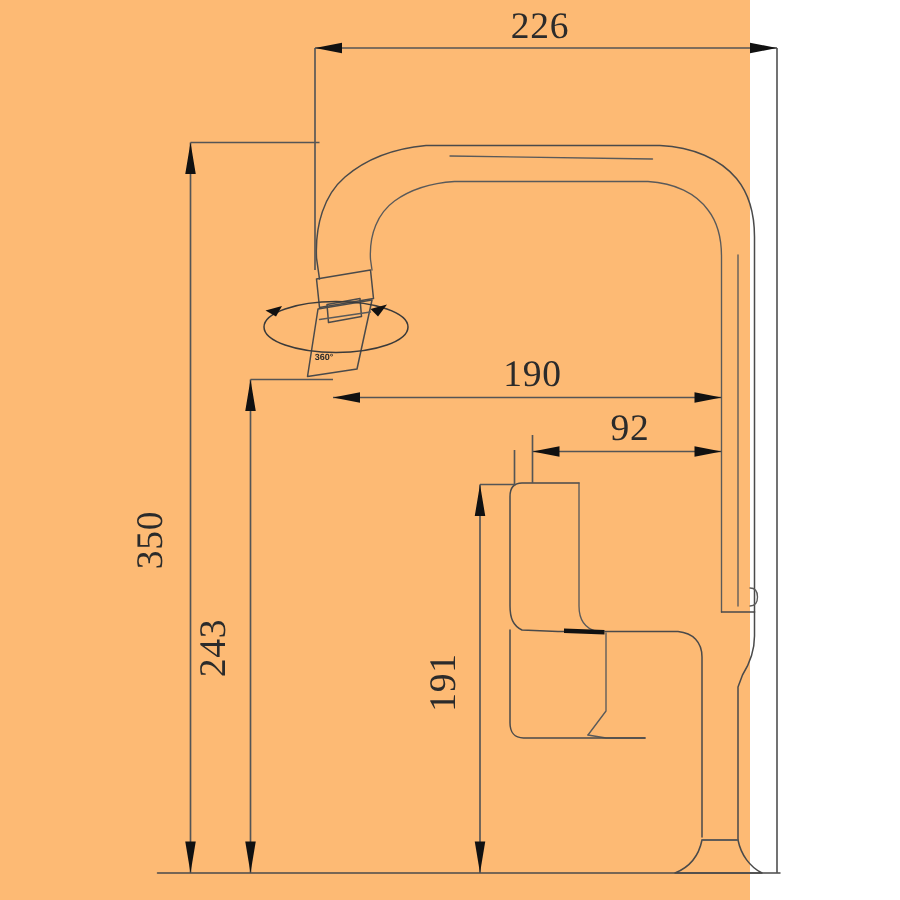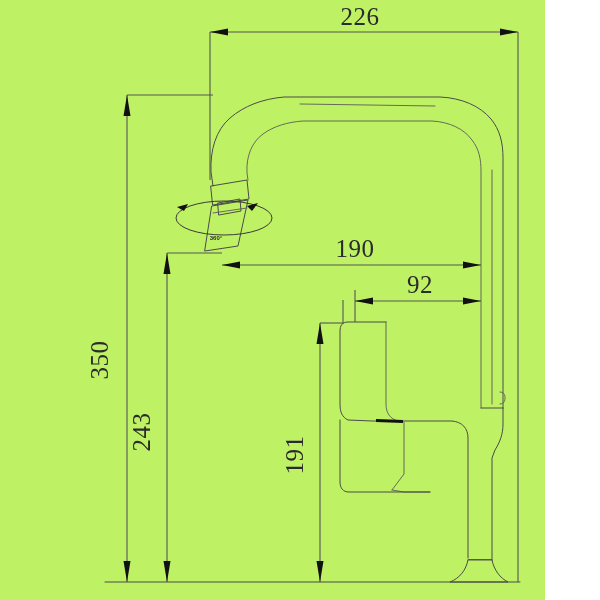--- a/index.html
+++ b/index.html
@@ -8,23 +8,23 @@
     background: #ffffff;
   }
   body {
     width: 600px;
     height: 600px;
     font-family: "Liberation Serif", serif;
     overflow: hidden;
   }
   #drawing-root {
     position: relative;
-    width: 545px;
+    width: 500px;
     height: 600px;
-    background: #bef264;
+    background: #fdba74;
   }
   svg#tech-drawing {
     display: block;
     width: 600px;
     height: 600px;
   }
   .dim-text {
     font-family: "Liberation Serif", serif;
     font-size: 25px;
     fill: #2b2b2b;

